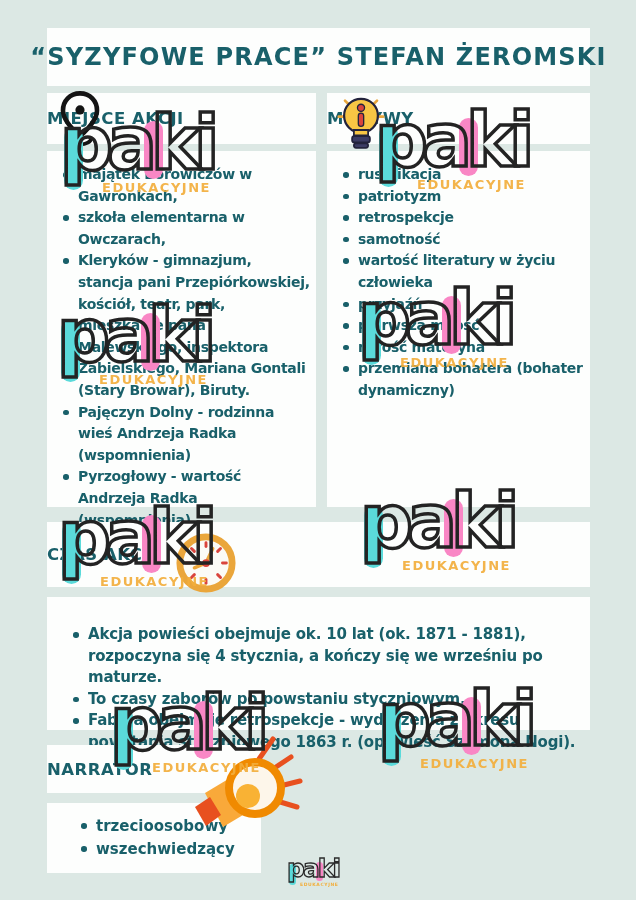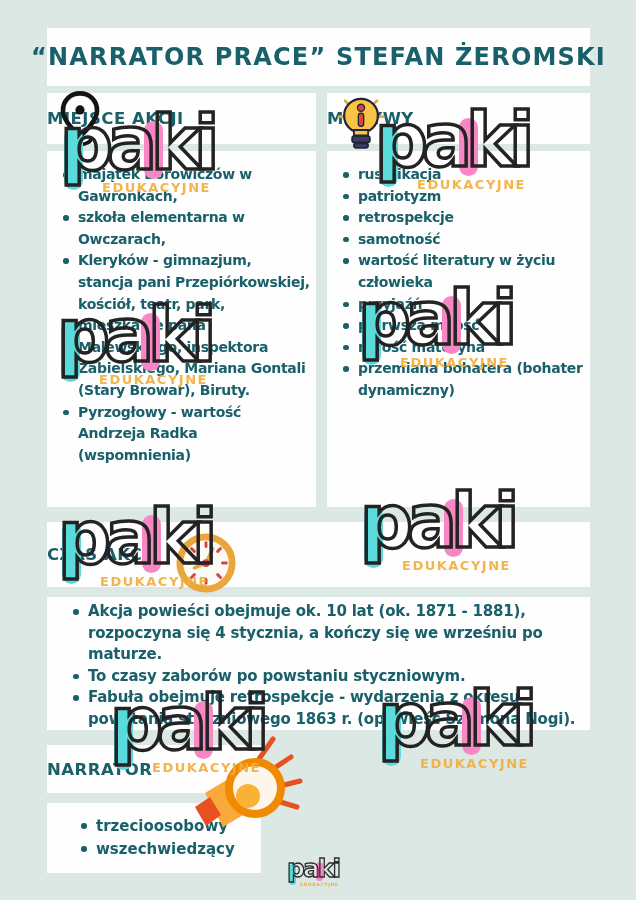--- a/index.html
+++ b/index.html
@@ -28,21 +28,21 @@
   .content-narrator{ left:47px; top:803px; width:214px; height:70px; }
 
   ul.blist { list-style:none; }
   ul.blist li { position:relative; padding-left:17px; color:#19606a;
     font-weight:600; }
   ul.blist li::before { content:""; position:absolute; left:2px; top:8px;
     width:5.5px; height:5.5px; border-radius:50%; background:#19606a; }
 
   .content-miejsce ul, .content-motywy ul { margin:13px 6px 0 14px; }
   .content-miejsce li, .content-motywy li { font-size:14px; line-height:21.6px; letter-spacing:-.3px; }
-  .content-czas ul { margin:4px 10px 0 24px; }
+  .content-czas ul { margin:27px 10px 0 24px; }
   .content-czas li { font-size:15px; line-height:21.6px; letter-spacing:-.2px; }
   .content-narrator ul { margin:12px 6px 0 32px; }
   .content-narrator li { font-size:15px; line-height:23px; }
 
   
   .icon { position:absolute; }
   .pin-icon  { left:10px; top:-4px; width:46px; height:64px; }
   .bulb-icon { left:10px; top:-2px; width:48px; height:62px; }
   .clock-icon{ left:128px; top:10px; width:62px; height:62px; }
   .mega-icon { left:193px; top:731px; width:112px; height:107px; z-index:5; }
@@ -68,21 +68,21 @@
     -webkit-text-stroke:1.3px #2a2a2a; }
   .logo .sub { position:absolute; left:13px; top:26px; font-size:4.5px; font-weight:bold;
     color:#f2ae3c; letter-spacing:.6px; }
 </style>
 </head>
 <body>
 
 <div class="page">
 
   <div class="card title-card">
-    <h1>“NARRATOR PRACE” STEFAN ŻEROMSKI</h1>
+    <h1>“SYZYFOWE PRACE” STEFAN ŻEROMSKI</h1>
   </div>
 
   <div class="card hdr hdr-miejsce">
     <svg class="icon pin-icon" viewBox="0 0 50 66">
       <path d="M25 3 C14 3 6.5 11 6.5 21.5 C6.5 33 20 45 25 49.5 C30 45 43.5 33 43.5 21.5 C43.5 11 36 3 25 3 Z" fill="none" stroke="#141414" stroke-width="5"></path>
       <circle cx="25" cy="21" r="5" fill="#141414"></circle>
       <path d="M13 52 a 12 6.5 0 1 0 24 0" fill="none" stroke="#141414" stroke-width="4" stroke-linecap="round"></path>
     </svg>
     <h2>MIEJSCE AKCJI</h2>
   </div>
@@ -103,20 +103,21 @@
       <rect x="19" y="57" width="16" height="5" rx="2.5" fill="#3c3c64" stroke="#23233c" stroke-width="2"></rect>
     </svg>
     <h2>MOTYWY</h2>
   </div>
 
   <div class="card content-miejsce">
     <ul class="blist">
       <li>majątek Borowiczów w Gawronkach,</li>
       <li>szkoła elementarna w Owczarach,</li>
       <li>Kleryków - gimnazjum, stancja pani Przepiórkowskiej, kościół, teatr, park, mieszkanie pana Malewskiego, inspektora Zabielskiego, Mariana Gontali (Stary Browar), Biruty.</li>
+      <li>Pajęczyn Dolny - rodzinna wieś Andrzeja Radka (wspomnienia)</li>
       <li>Pyrzogłowy - wartość Andrzeja Radka (wspomnienia)</li>
     </ul>
   </div>
 
   <div class="card content-motywy">
     <ul class="blist">
       <li>rusyfikacja</li>
       <li>patriotyzm</li>
       <li>retrospekcje</li>
       <li>samotność</li>

